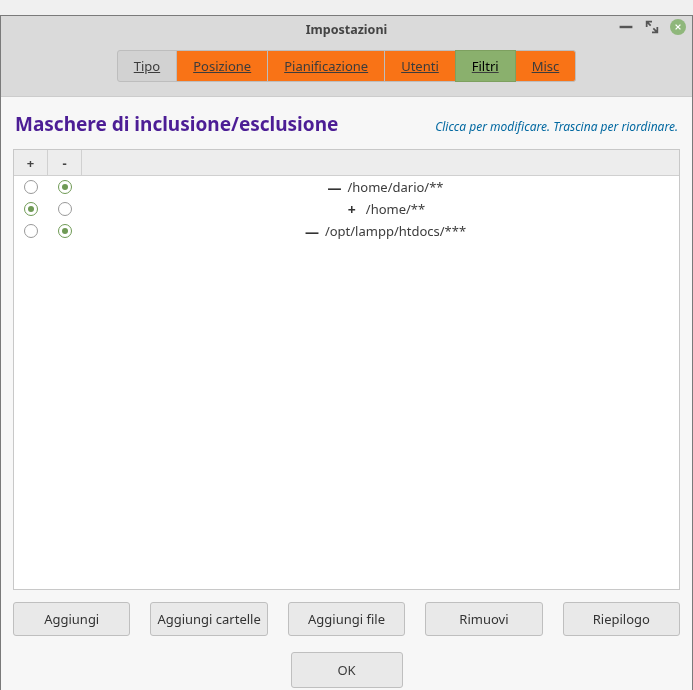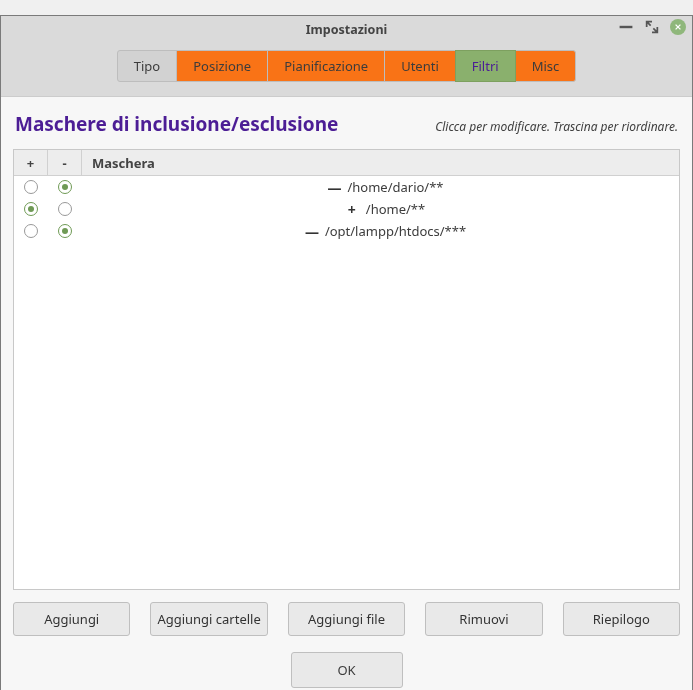--- a/index.html
+++ b/index.html
@@ -61,35 +61,36 @@
   .win-close svg { width: 8px; height: 8px; }
   .tabbar {
     display: flex;
     justify-content: center;
     padding: 8px 0 14px 0;
     background: #dadada;
   }
   .tabs {
     display: flex;
     border-radius: 13px;
+    text-decoration: underline;
   }
   .tab {
     padding: 6px 16px;
     background: #f97316;
     border: 1px solid #bdbdbd;
     margin-left: -1px;
     font-size: 13px;
     cursor: pointer;
     color: #3c3c3c;
   }
   .tab:first-child { border-top-left-radius: 3px; border-bottom-left-radius: 3px; margin-left:0;}
   .tab:last-child { border-top-right-radius: 3px; border-bottom-right-radius: 3px;}
   .tab.active {
     background: #8ab06d;
-    color: #4c1d95;
+    color: #000000;
     border-color: #7da05f;
     position: relative;
     z-index: 1;
   }
   .tab:first-child {
     background: #d2d2d2;
   }
   .content {
     flex: 1;
     background: #f7f7f7;
@@ -105,21 +106,21 @@
     padding: 14px 14px 12px 14px;
   }
   .heading {
     font-size: 19px;
     font-weight: bold;
     color: #4c1d95;
   }
   .hint {
     font-size: 12px;
     font-style: italic;
-    color: #404040;
+    color: #0369a1;
   }
   .grid-wrap {
     flex: 1;
     margin: 0 12px;
     border: 1px solid #c8c8c8;
     background: #fff;
     display: flex;
     flex-direction: column;
     overflow: hidden;
   }
@@ -251,21 +252,20 @@
   <div class="content">
     <div class="header-row">
       <div class="heading">Maschere di inclusione/esclusione</div>
       <div class="hint">Clicca per modificare. Trascina per riordinare.</div>
     </div>
 
     <div class="grid-wrap">
       <div class="grid-head">
         <div class="col col-plus">+</div>
         <div class="col col-minus">-</div>
-        <div class="col col-mask">Maschera</div>
       </div>
       <div class="grid-body" id="grid-body">
           <div class="row">
             <div class="cell cell-plus">
               <div class="radio"></div>
             </div>
             <div class="cell cell-minus">
               <div class="radio sel"></div>
             </div>
             <div class="cell cell-mask">

